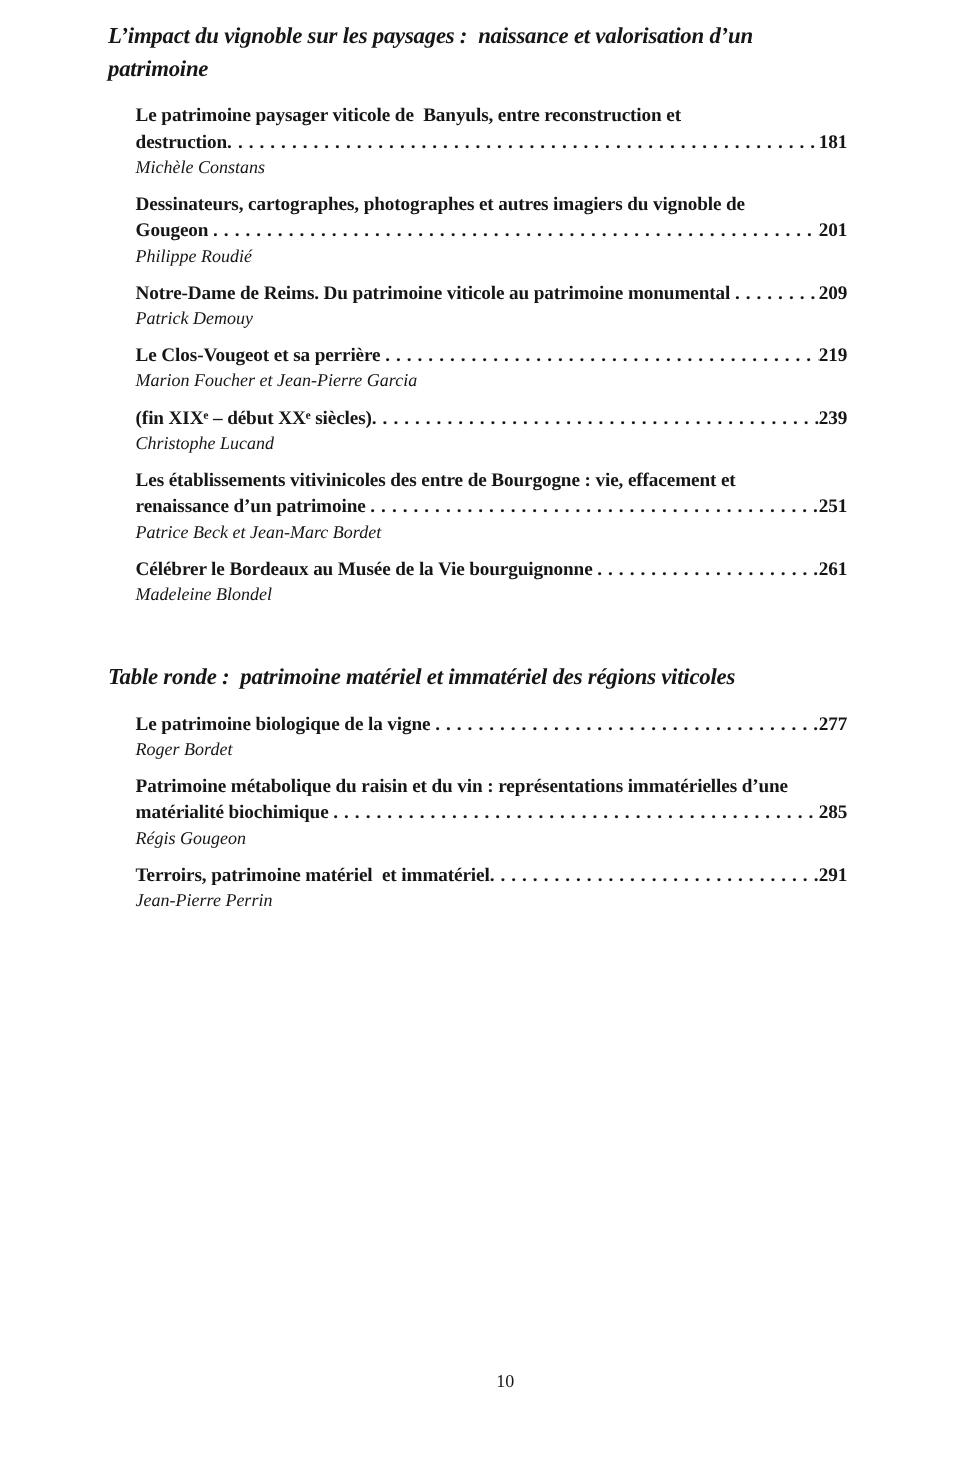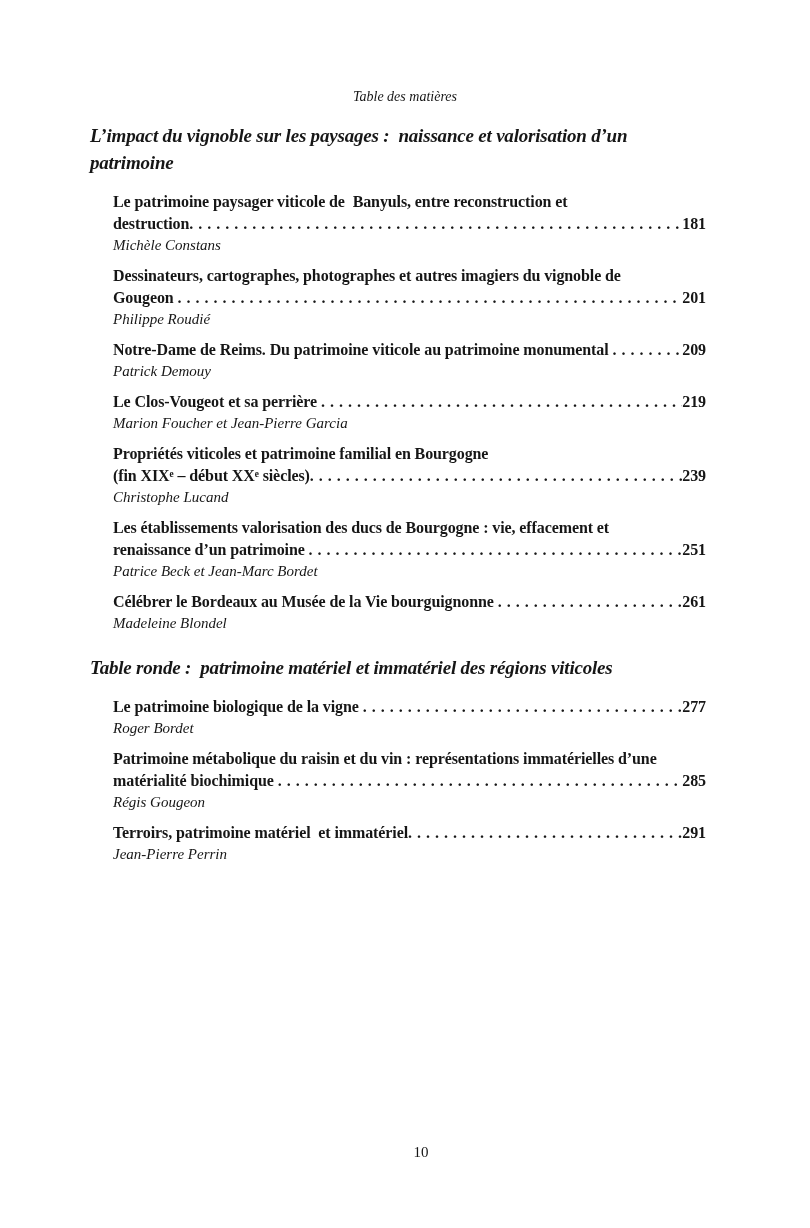--- a/index.html
+++ b/index.html
@@ -20,21 +20,21 @@
     padding-top: 89px;
     text-align: center;
     font-style: italic;
     font-size: 14px;
     line-height: 16px;
   }
   .content {
     margin-left: 90px;
     width: 616px;
   }
-  .toc-section { margin-top: 20px; }
+  .toc-section { margin-top: 44px; }
   .toc-section.first { margin-top: 17px; }
   .section-heading {
     margin: 0;
     font-weight: bold;
     font-size: 19px;
     letter-spacing: -0.2px;
     line-height: 27px;
     font-style: italic;
   }
   .heading-line { white-space: pre; }
@@ -86,21 +86,20 @@
     width: 810px;
     text-align: center;
     font-size: 15px;
     line-height: 18px;
   }
 </style>
 </head>
 <body>
 
 <div class="page">
-  <div class="doc-header">Table des matières</div>
 
   <div class="content">
   <section class="toc-section first">
     <h2 class="section-heading">
           <div class="heading-line">L’impact du vignoble sur les paysages :  naissance et valorisation d’un</div>
           <div class="heading-line">patrimoine</div>
         </h2>
     <div class="entries">
   <div class="entry">
     <div class="title-line">Le patrimoine paysager viticole de  Banyuls, entre reconstruction et</div>
@@ -134,31 +133,30 @@
   <div class="entry">
     <div class="toc-line">
       <span class="t">Le Clos-Vougeot et sa perrière </span>
       <span class="dots"></span>
       <span class="pg">219</span>
     </div>
     <div class="author">Marion Foucher et Jean-Pierre Garcia</div>
   </div>
 
   <div class="entry">
-    <div class="title-line">Propriétés viticoles et patrimoine familial en Bourgogne</div>
             <div class="toc-line">
       <span class="t">(fin XIXᵉ – début XXᵉ siècles)</span>
       <span class="dots"></span>
       <span class="pg">239</span>
     </div>
     <div class="author">Christophe Lucand</div>
   </div>
 
   <div class="entry">
-    <div class="title-line">Les établissements valorisation des ducs de Bourgogne : vie, effacement et</div>
+    <div class="title-line">Les établissements vitivinicoles des entre de Bourgogne : vie, effacement et</div>
             <div class="toc-line">
       <span class="t">renaissance d’un patrimoine </span>
       <span class="dots"></span>
       <span class="pg">251</span>
     </div>
     <div class="author">Patrice Beck et Jean-Marc Bordet</div>
   </div>
 
   <div class="entry">
     <div class="toc-line">

